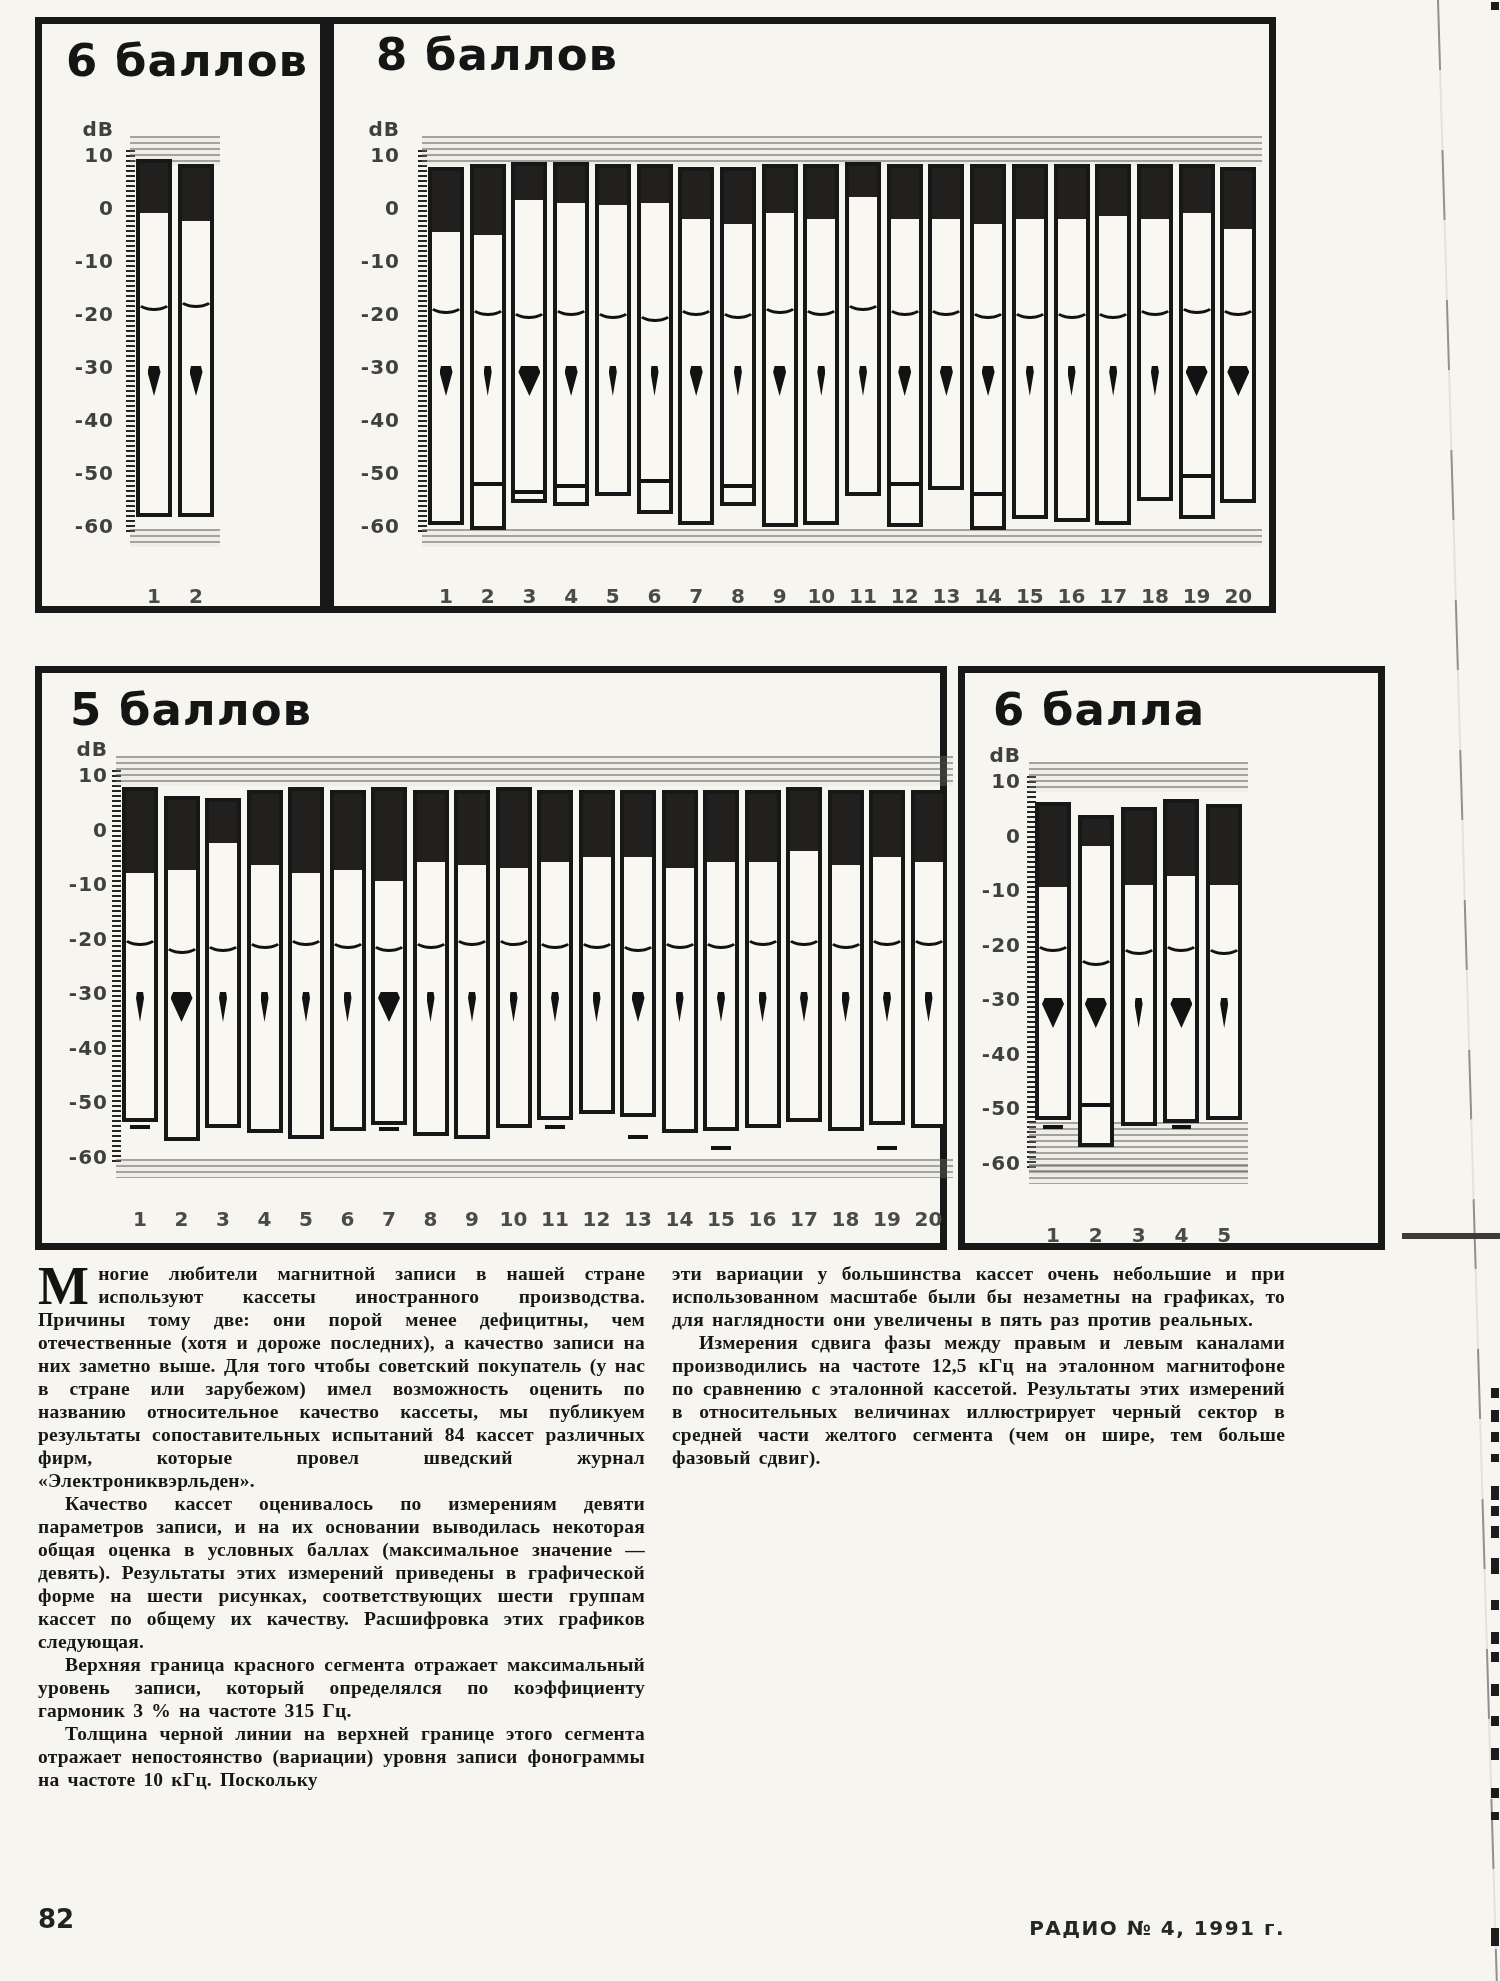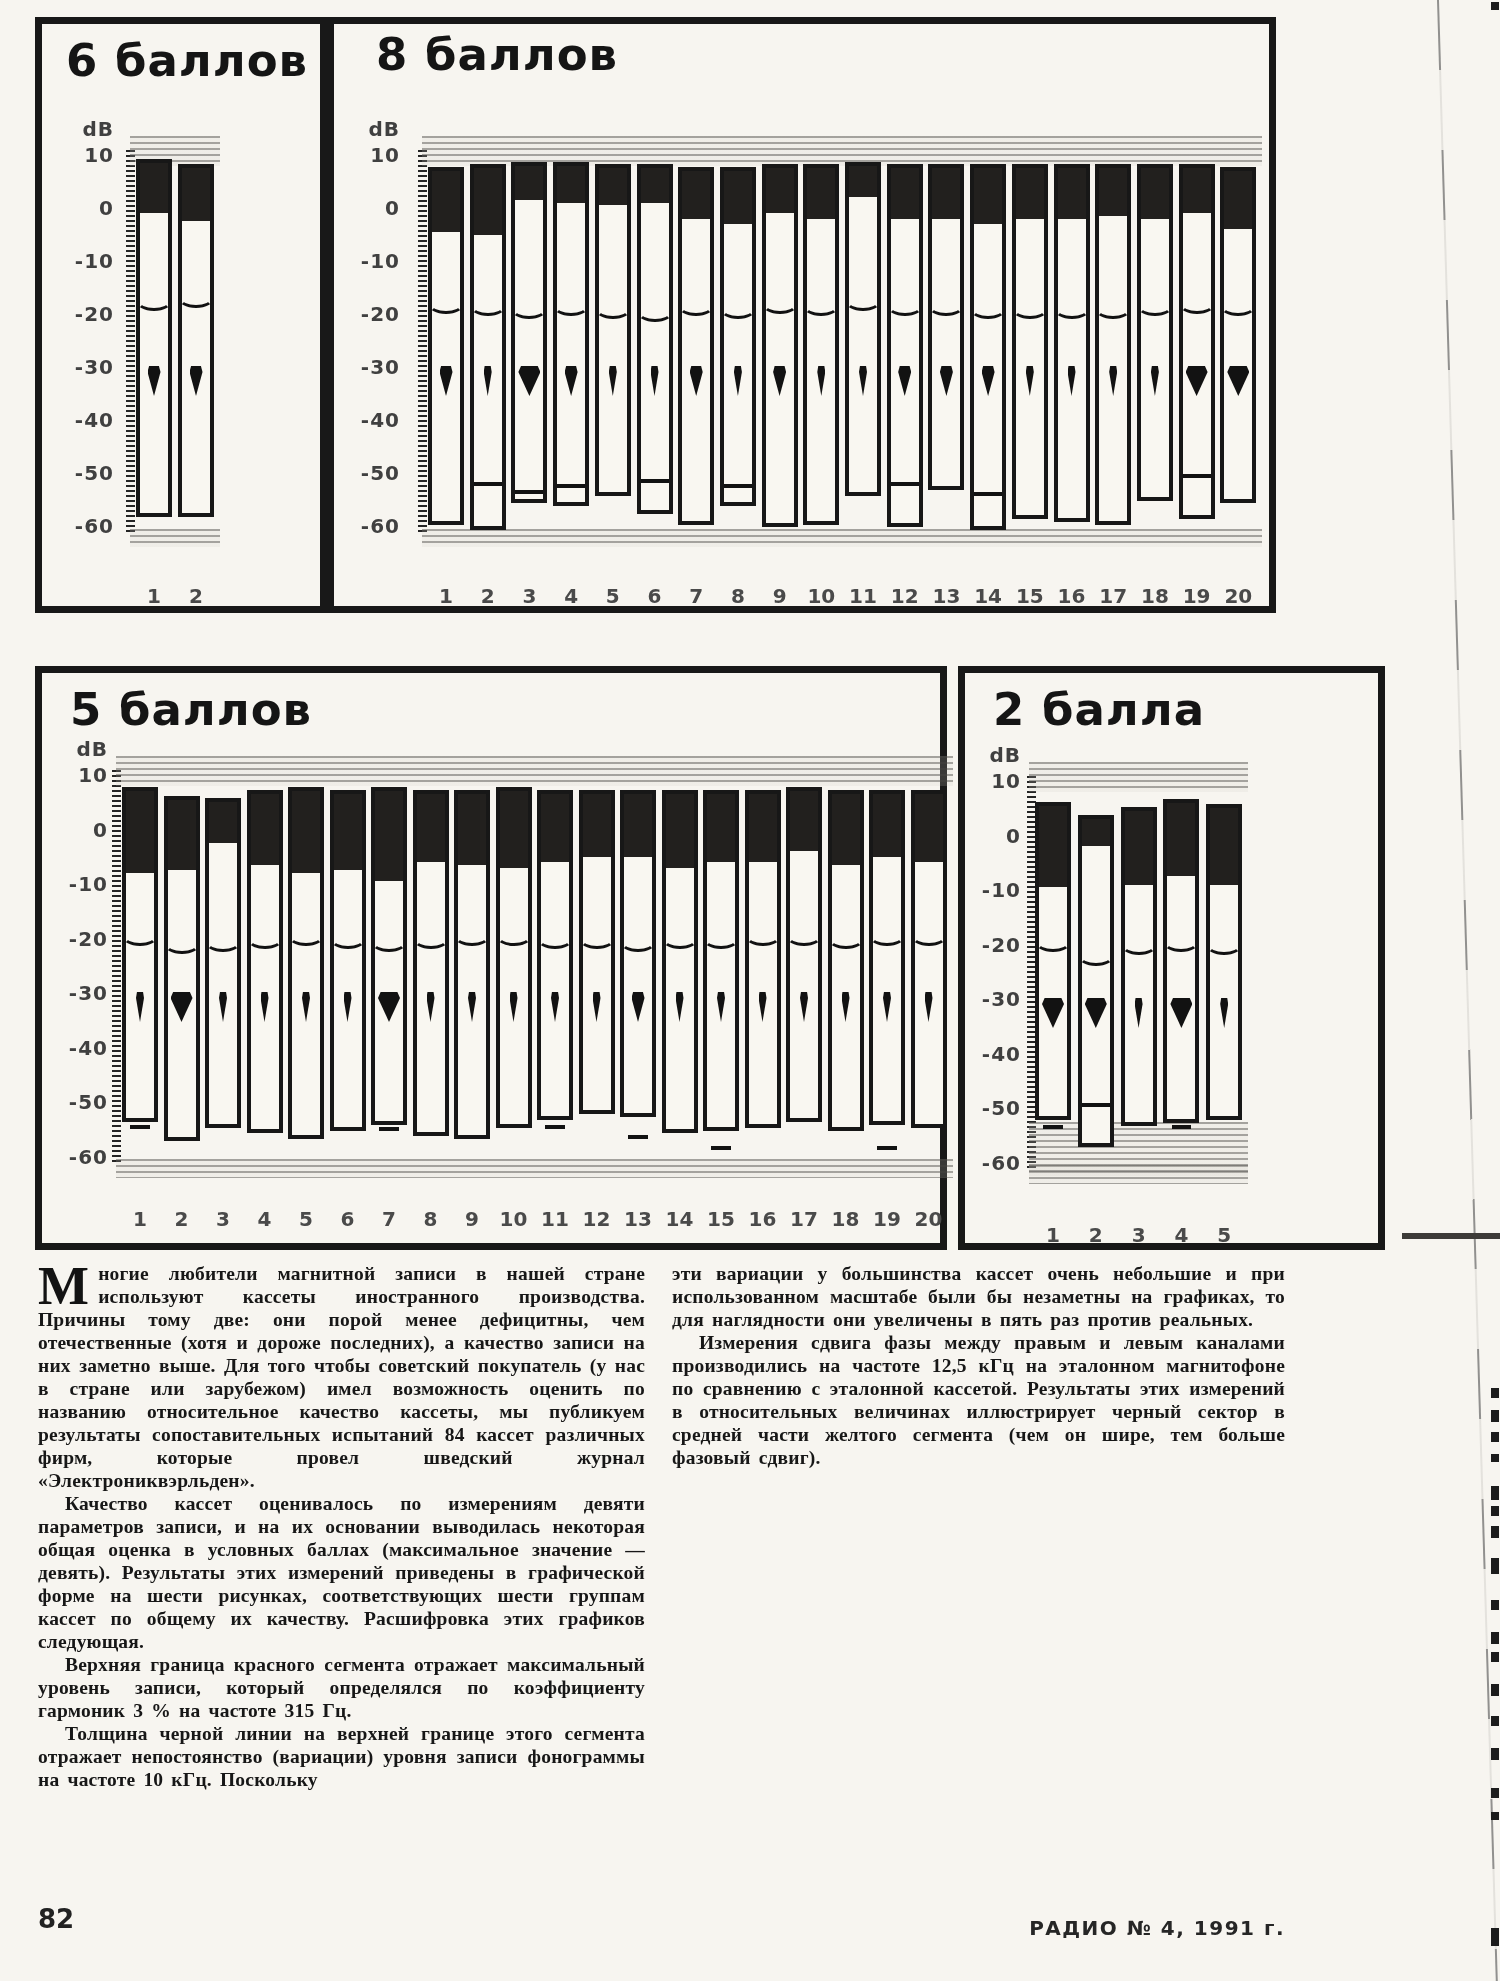--- a/index.html
+++ b/index.html
@@ -370,21 +370,21 @@
         <div class="bar" style="left: 868.5px; top: 117.075px; width: 36px; height: 337.725px;">
           <div class="red" style="height: 68.125px;"></div>
           <div class="curve" style="top: 132.15px;"></div>
           <div class="drop" style="width: 8px; left: 10px; top: 197.835px;"></div>
         </div>
         <div class="bnum" style="left: 856.5px; width: 60px; top: 534px;">20</div>
       </div>
   </section>
 
   <section class="panel p4">
-    <h2 class="ptitle">2 балла</h2>
+    <h2 class="ptitle">6 балла</h2>
     <div class="plot">
         <div class="unit" style="width: 56px; top: 82px;">dB</div>
         <div class="tick" style="width: 56px; top: 108px;">10</div>
         <div class="tick" style="width: 56px; top: 162.5px;">0</div>
         <div class="tick" style="width: 56px; top: 217px;">-10</div>
         <div class="tick" style="width: 56px; top: 271.5px;">-20</div>
         <div class="tick" style="width: 56px; top: 326px;">-30</div>
         <div class="tick" style="width: 56px; top: 380.5px;">-40</div>
         <div class="tick" style="width: 56px; top: 435px;">-50</div>
         <div class="tick" style="width: 56px; top: 489.5px;">-60</div>

